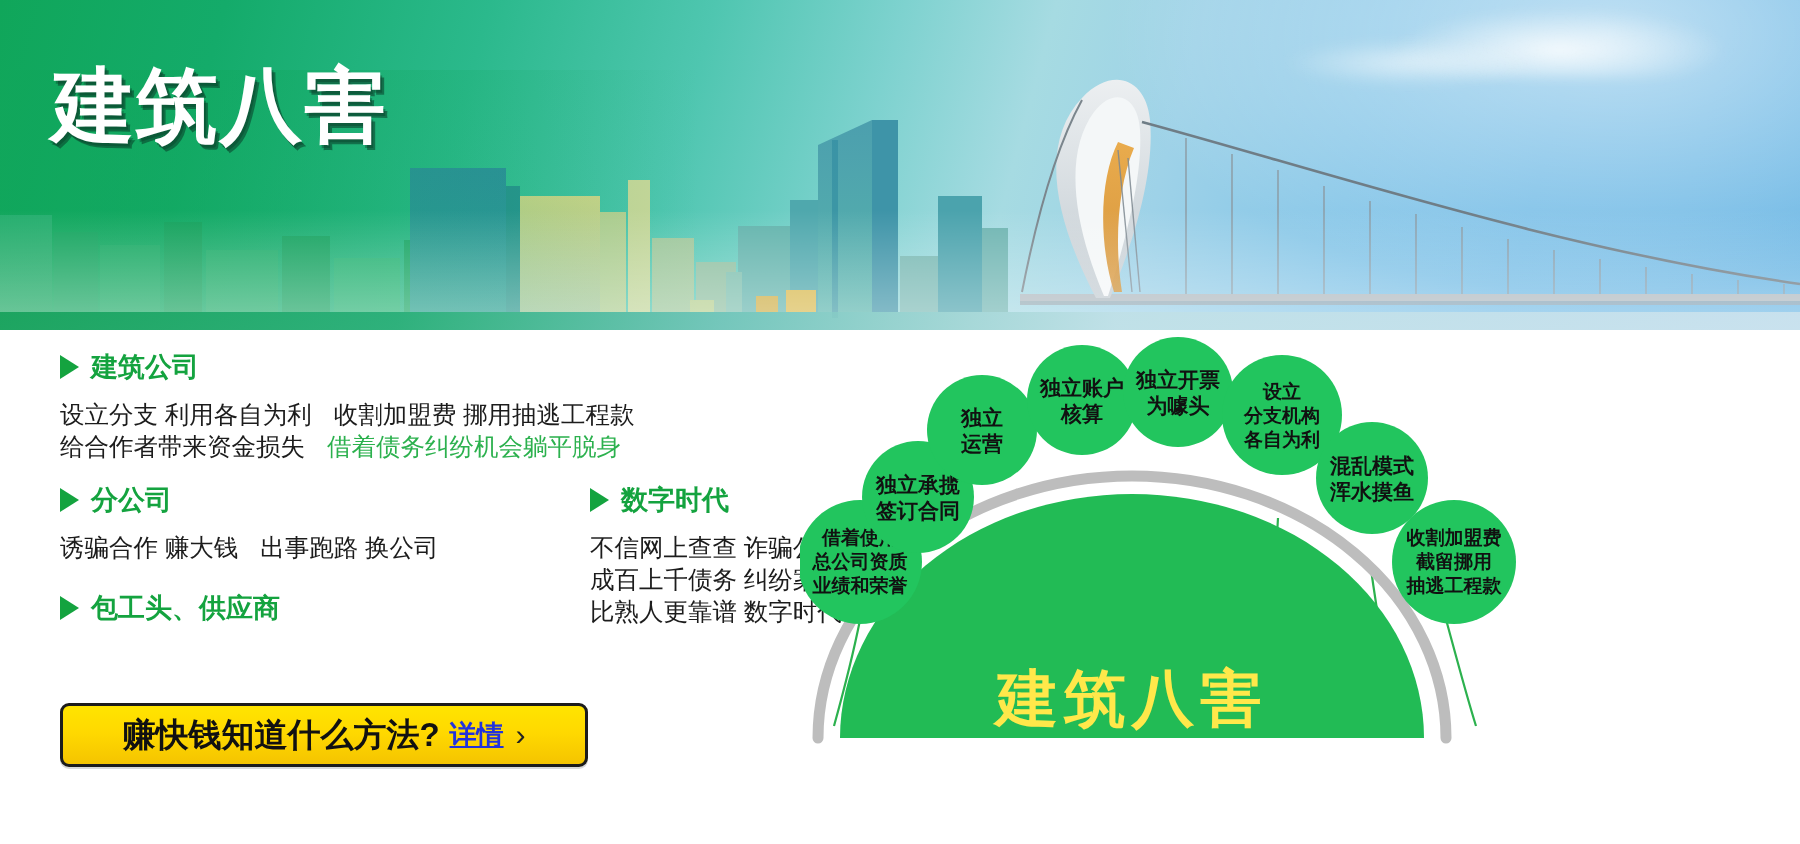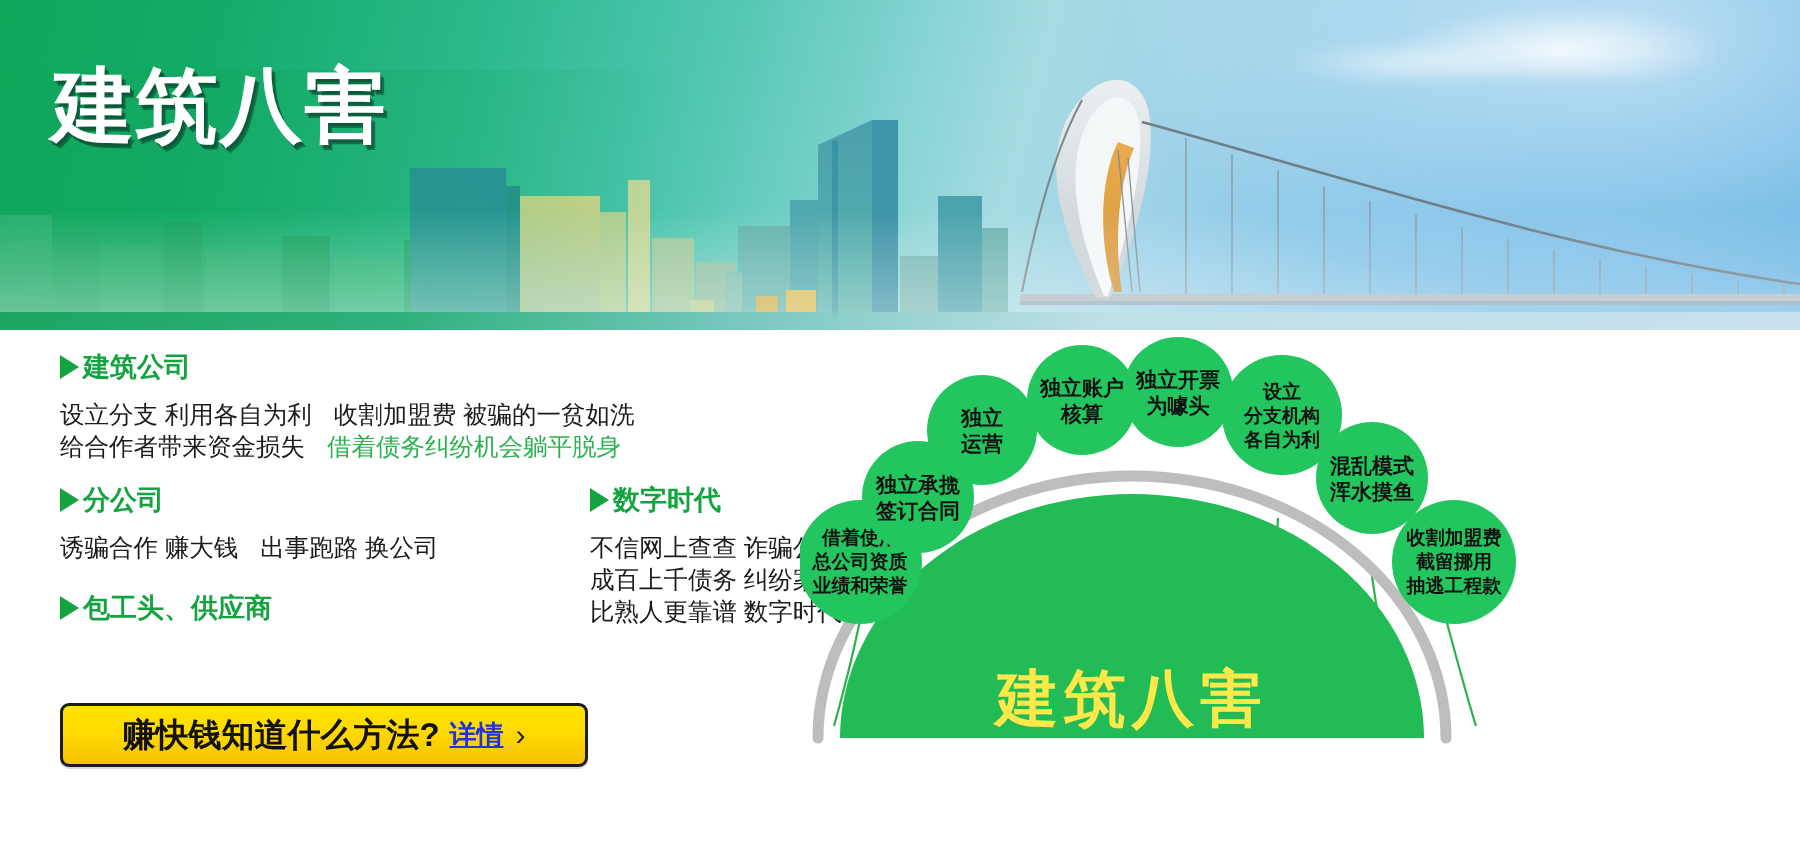--- a/index.html
+++ b/index.html
@@ -71,21 +71,21 @@
   #headline .line1 { font-size:73px; line-height:86px; }
   #headline .line2 { font-size:82px; line-height:96px; margin-top:6px; }
 
   
   #content {
     position:absolute; left:0; top:330px; width:1800px; height:514px;
     background:#ffffff;
   }
 
   .sec-head {
-    display:flex; align-items:center; gap:4px;
+    display:flex; align-items:center; gap:12px;
     color:#14a33f; font-weight:bold; font-size:27px; line-height:30px;
     white-space:nowrap;
   }
   .tri {
     width:0;height:0;
     border-left:19px solid #14a33f;
     border-top:12px solid transparent;
     border-bottom:12px solid transparent;
     display:inline-block;
   }
@@ -244,21 +244,21 @@
 
 <div id="content">
 
   <div id="col-a">
     <div class="sec-head">
       <span class="tri"></span>
       <span>建筑公司</span>
     </div>
     <div class="sec-body">
       <div class="body-line">
-        <span>设立分支  利用各自为利</span><span class="sp"></span><span>收割加盟费  被骗的一贫如洗</span>
+        <span>设立分支  利用各自为利</span><span class="sp"></span><span>收割加盟费  挪用抽逃工程款</span>
       </div>
       <div class="body-line">
         <span>给合作者带来资金损失</span><span class="sp"></span><span class="g">借着债务纠纷机会躺平脱身</span>
       </div>
     </div>
   </div>
 
   <div id="sec-fengongsi">
     <div class="sec-head">
       <span class="tri"></span>

